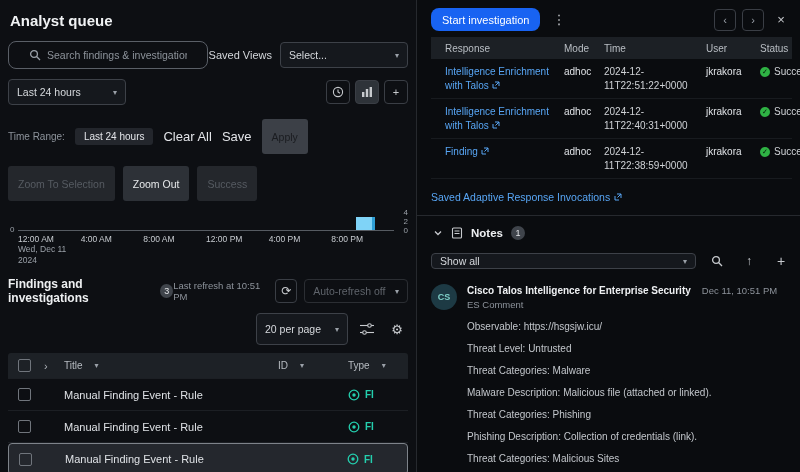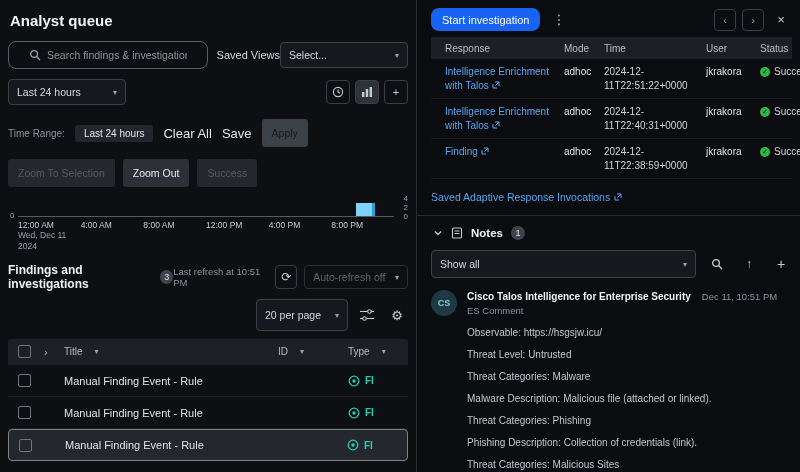--- a/index.html
+++ b/index.html
@@ -18,21 +18,21 @@
 .searchbox input::placeholder{color:#8d939b}
 .lbl{color:#d4d7db;font-size:11px}
 .select{display:flex;align-items:center;justify-content:space-between;border:1px solid #3d4148;border-radius:4px;height:26px;padding:0 8px;font-size:10.5px;background:#15181d;color:#d6d9dd;cursor:pointer}
 .select.disabled{color:#5f646b;border-color:#2b2e33;background:transparent}
 .caret{font-size:8px;color:#9aa0a8;margin-left:8px}
 .iconbtn{width:24px;height:24px;border:1px solid #3a3e45;border-radius:4px;display:flex;align-items:center;justify-content:center;color:#c7cace;cursor:pointer;background:transparent}
 .iconbtn.active{background:#2e3339}
 .ghostbtn{background:transparent;border:none;color:#c7cace;cursor:pointer;display:flex;align-items:center;justify-content:center;width:22px;height:22px}
 .chip{background:#23262c;border-radius:3px;padding:3px 9px;font-size:10px;color:#e2e4e8;cursor:pointer}
 .txtbtn{font-size:13px;color:#e2e4e8;cursor:pointer;background:none;border:none;font-family:"Liberation Sans",sans-serif}
-.btn{display:inline-flex;align-items:center;justify-content:center;height:28px;padding:0 10px;border-radius:3px;background:#2d3137;color:#e6e8ea;font-size:10.5px;cursor:pointer;border:none;font-family:"Liberation Sans",sans-serif}
+.btn{display:inline-flex;align-items:center;justify-content:center;height:35px;padding:0 10px;border-radius:3px;background:#2d3137;color:#e6e8ea;font-size:10.5px;cursor:pointer;border:none;font-family:"Liberation Sans",sans-serif}
 .btn.disabled{background:#24272c;color:#565b62;cursor:default}
 .btn.fill-disabled{background:#3c4047;color:#1a1c20;cursor:default}
 
 .timeline{margin-top:10px;position:relative;padding-right:14px}
 .tl-plot{position:relative;height:20px;border-bottom:1px solid #565b62;margin-left:10px}
 .tl-sel{position:absolute;right:5%;bottom:0;width:5%;height:13px;background:#7fd3f7;border-right:3px solid #2e9fd6;cursor:ew-resize}
 .tl-y{position:absolute;right:0;top:-3px;height:26px;display:flex;flex-direction:column;justify-content:space-between;font-size:8px;color:#9aa0a8;text-align:right}
 .tl-origin{position:absolute;left:2px;top:14px;font-size:8px;color:#9aa0a8}
 .tl-x{display:flex;margin-left:10px;margin-top:3px}
 .tl-x span{flex:1;font-size:8.5px;color:#c8ccd1}
@@ -66,21 +66,21 @@
 .rrow{padding-top:6px;padding-bottom:6px;border-bottom:1px solid #181b1f;align-items:start;line-height:1.35}
 .rlink{color:#58a6f5;cursor:pointer}
 .time-cell{color:#d0d3d7;word-break:break-word}
 .status-cell{display:flex;align-items:center;gap:4px;color:#d0d3d7}
 .okdot{width:10px;height:10px;border-radius:50%;background:#2fb344;color:#04140a;font-size:7px;display:inline-flex;align-items:center;justify-content:center}
 .view-link{display:inline-flex;align-items:center;gap:4px;color:#58a6f5;font-size:10.5px;margin:12px 0 12px;cursor:pointer}
 .divider{border-top:1px solid #26292e;margin:0 -8px 0 -14px}
 .notes-head{display:flex;align-items:center;gap:8px;margin:10px 0 10px 2px}
 .notes-title{font-weight:bold;font-size:11.5px;color:#eef0f2}
 .notes-row{display:flex;align-items:center;gap:10px;margin-bottom:12px}
-.notes-row .select{flex:1;height:28px}
+.notes-row .select{flex:1;height:16px}
 .note{display:flex;gap:10px}
 .avatar{width:26px;height:26px;border-radius:50%;background:#1d3a44;color:#7fd0c8;font-size:9px;font-weight:bold;display:flex;align-items:center;justify-content:center;flex-shrink:0}
 .note-body{flex:1;min-width:0}
 .note-hline{white-space:nowrap;overflow:hidden}
 .note-author{font-weight:bold;font-size:10px;color:#eef0f2}
 .note-ts{font-size:9.5px;color:#8d939b;margin-left:8px}
 .note-sub{font-size:9.5px;color:#8d939b;margin:3px 0 10px}
 .note-line{font-size:10px;color:#c3c7cc;margin-bottom:9px;line-height:1.3}
 .muted{color:#8d939b}
 </style>
@@ -95,21 +95,21 @@
     <div class="row between">
       <div class="searchbox">
         <span>
           <svg width="12" height="12" viewBox="0 0 12 12">
               <circle cx="5" cy="5" r="3.4" fill="none" stroke="#9aa0a8" stroke-width="1.3"></circle>
               <line x1="7.8" y1="7.8" x2="11" y2="11" stroke="#9aa0a8" stroke-width="1.3"></line>
             </svg>
         </span>
         <input placeholder="Search findings &amp; investigations" style="">
       </div>
-      <div class="row" style="">
+      <div class="row" style="gap:8px">
         <span class="lbl">Saved Views</span>
         <div class="select" style="width:128px">
           <span>Select...</span>
           <span class="caret">▾</span>
         </div>
       </div>
     </div>
 
     <div class="row between" style="margin-top:10px">
       <div class="select" style="width:118px">

